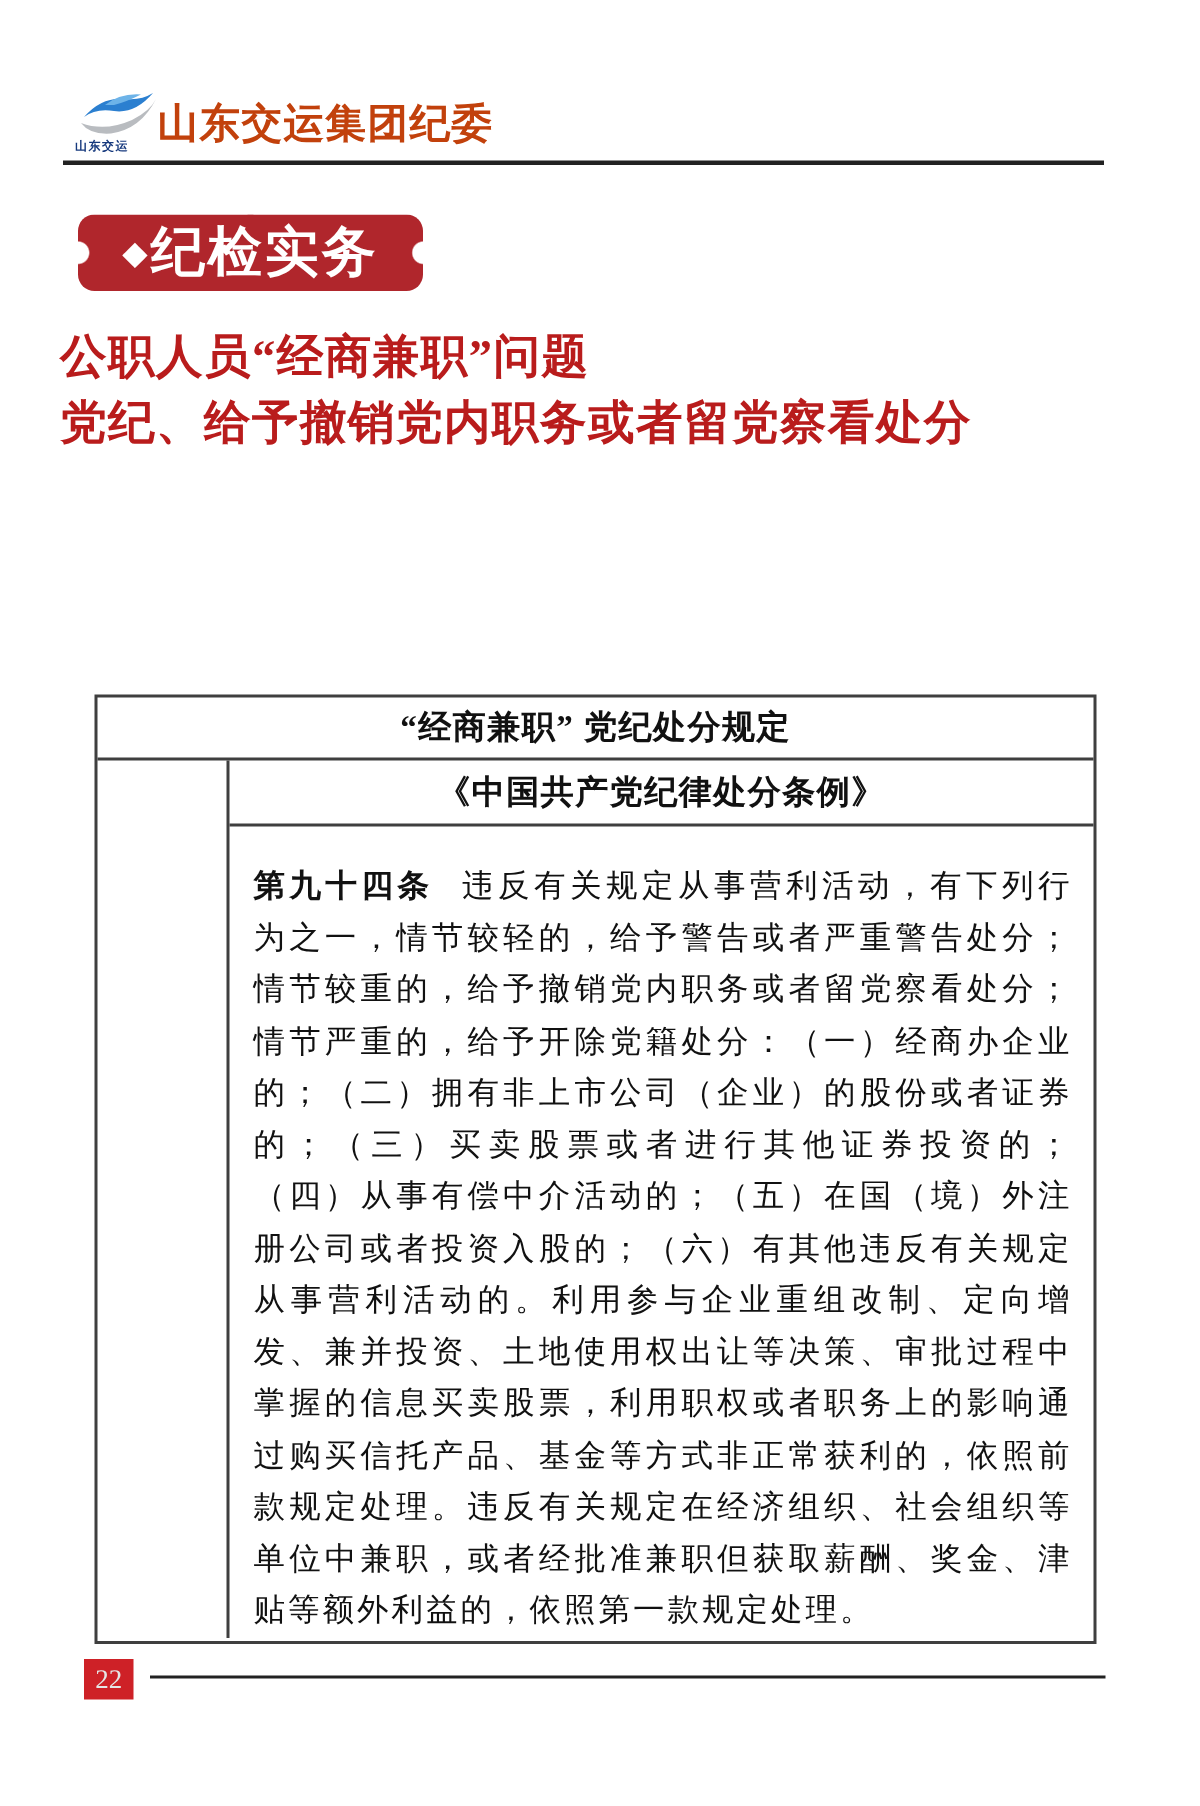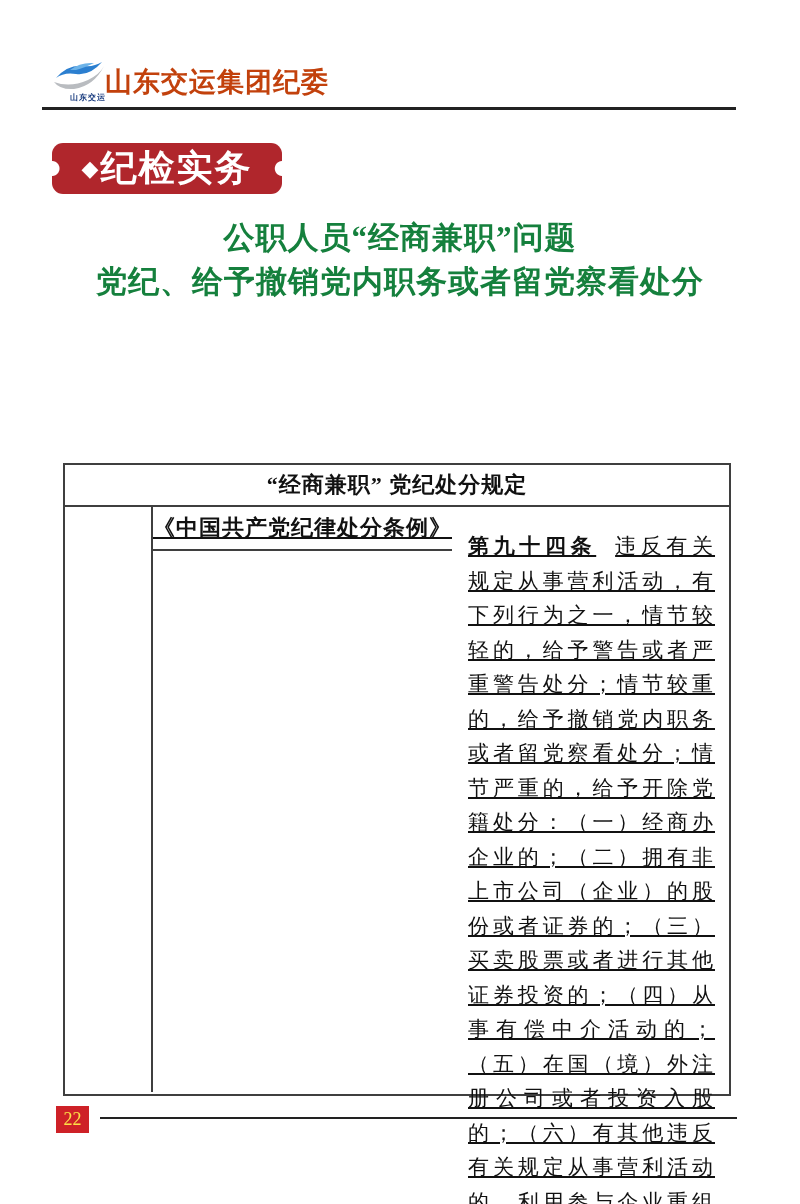--- a/index.html
+++ b/index.html
@@ -23,21 +23,21 @@
     color: var(--ink);
     overflow: hidden;
   }
 
   
   .masthead { position: absolute; left: 50px; top: 56px; width: 700px; height: 48px; }
   .logo { position: absolute; left: 0; top: 0; width: 56px; height: 48px; }
   .logo svg { display: block; }
   .logo-caption {
     position: absolute; left: 0; top: 36px; width: 56px;
-    font-size: 8px; text-align: right; letter-spacing: 1px;
+    font-size: 8px; text-align: left; letter-spacing: 1px;
     color: var(--logo_text); font-weight: bold;
     font-family: Liberation Mono, monospace;
   }
   .org-name {
     position: absolute; left: 55px; top: 8px;
     font-family: "Liberation Sans", "DejaVu Sans", sans-serif;
     font-weight: bold; font-size: 27px; letter-spacing: 1px; color: #c2410c;
   }
   .head-rule {
     position: absolute; left: 42px; top: 107px; width: 694px; height: 3px;
@@ -59,21 +59,21 @@
   }
   .badge .diamond { font-size: 22px; margin-right: 2px; line-height: 1; }
   .badge .badge-label {
     font-size: 36px; font-weight: bold; letter-spacing: 2px;
     font-family: "Liberation Serif", serif;
   }
 
   
   .doc-title {
     position: absolute; left: 40px; top: 216px; width: 720px;
-    text-align: center; font-weight: bold; color: #15803d;
+    font-weight: bold; color: #b91c1c;
     font-size: 31px; line-height: 44px; letter-spacing: 1px;
   }
 
   
   .intro {
     position: absolute; left: 58px; top: 330px; width: 688px;
     font-size: 22px; line-height: 48px;
     text-align: justify; text-indent: 2em; letter-spacing: 1.5px;
   }
 
@@ -82,37 +82,37 @@
     position: absolute; left: 63px; top: 463px; width: 668px; height: 633px;
     border: 2px solid var(--table_border);
   }
   .t-row1 {
     height: 42px; border-bottom: 2px solid var(--table_border);
     display: flex; align-items: center; justify-content: center;
     font-weight: bold; font-size: 22px; letter-spacing: 1px;
   }
   .t-body { display: flex; height: calc(100% - 44px); }
   .t-left { width: 88px; border-right: 2px solid var(--table_border); }
-  .t-right { flex: 1; display: flex; flex-direction: row; min-width: 0; text-decoration: underline; }
+  .t-right { flex: 1; display: flex; flex-direction: column; min-width: 0; }
   .t-sub {
     height: 44px; border-bottom: 2px solid var(--table_border);
     display: flex; align-items: center; justify-content: center;
     font-weight: bold; font-size: 22px; letter-spacing: 1px;
   }
   .t-content {
     flex: 1; padding: 22px 14px 0 16px;
     font-size: 21px; line-height: 34.5px;
     text-align: justify; letter-spacing: 2px;
   }
   .t-content .article-label { font-weight: bold; margin-right: 0.9em; }
 
   
   .page-num-box {
     position: absolute; left: 56px; top: 1106px; width: 33px; height: 27px;
-    background: var(--page_red); color: #fde047;
+    background: var(--page_red); color: #e5e5e5;
     display: flex; align-items: center; justify-content: center;
     font-size: 18px; font-family: "Liberation Serif", serif;
   }
   .foot-rule {
     position: absolute; left: 100px; top: 1117px; width: 637px; height: 2px;
     background: var(--rule_dark);
   }
 </style>
 </head>
 <body>

